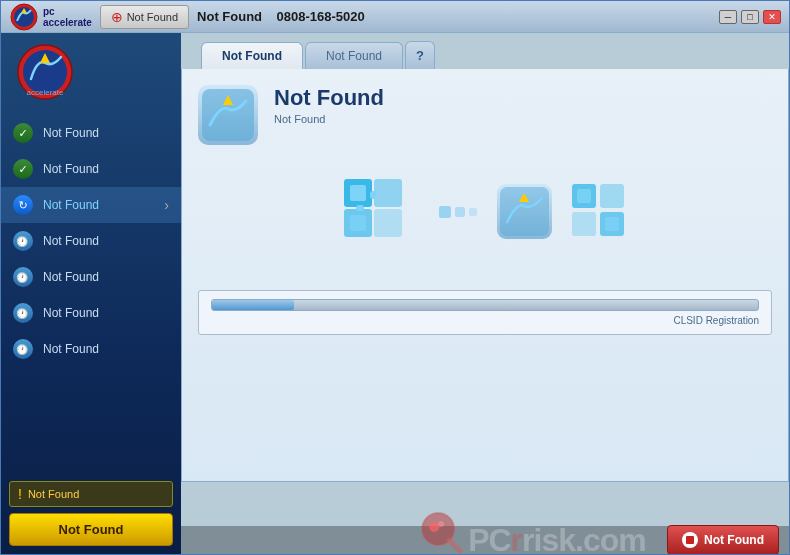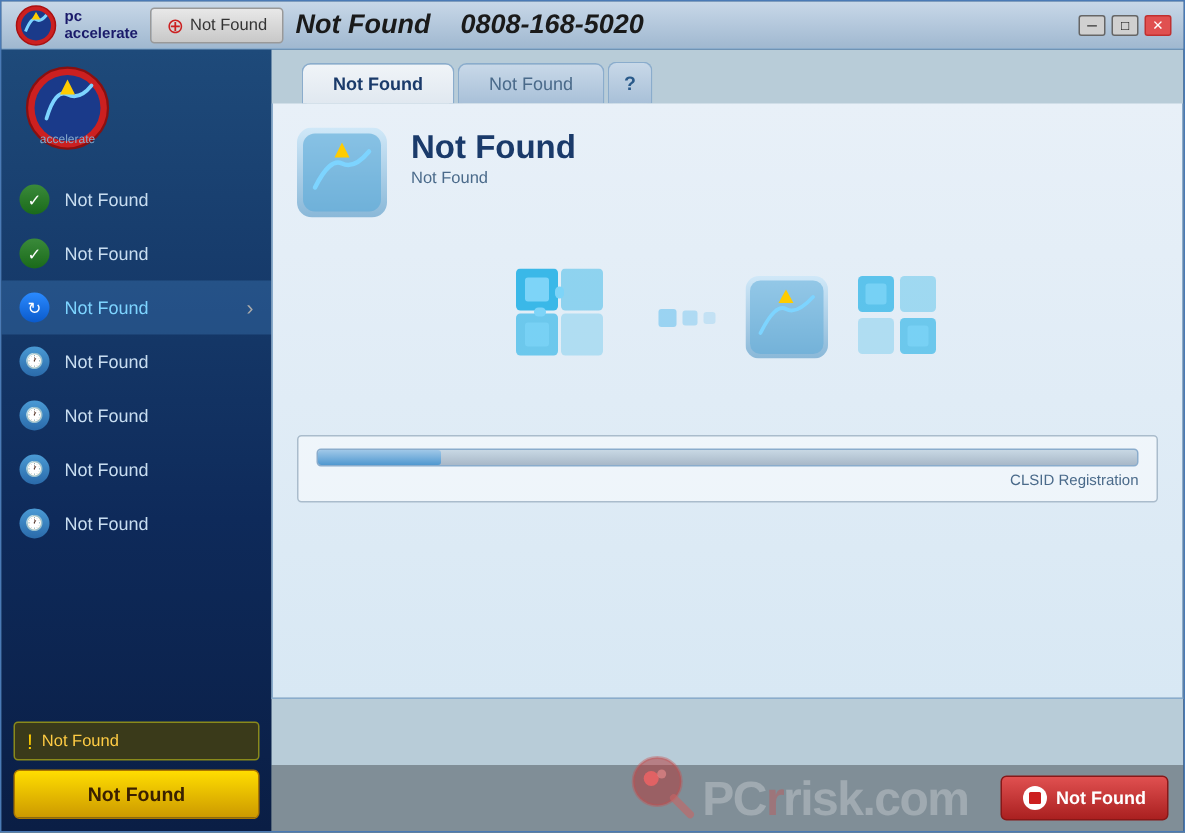--- a/index.html
+++ b/index.html
@@ -43,25 +43,24 @@
       border-radius: 3px;
       padding: 3px 10px;
       font-size: 11px;
       color: #333;
       cursor: pointer;
       display: flex;
       align-items: center;
       gap: 4px;
     }
     .titlebar-title {
-      font-size: 18px;
+      font-size: 13px;
       font-weight: bold;
       color: #1a1a1a;
       flex: 1;
-      font-style: italic;
     }
     .window-controls {
       display: flex;
       gap: 4px;
       margin-left: auto;
     }
     .win-btn {
       width: 18px;
       height: 14px;
       border-radius: 2px;
@@ -325,21 +324,21 @@
       border-radius: 2px;
     }
     .progress-label {
       font-size: 10px;
       color: #4a6a8a;
       text-align: right;
     }
 
     
     .bottom-bar {
-      height: 44px;
+      height: 28px;
       background: rgba(0,0,0,0.3);
       display: flex;
       align-items: center;
       padding: 0 25px;
       gap: 10px;
       position: relative;
       margin-top: 44px;
     }
     .pcrisk-logo {
       display: flex;

